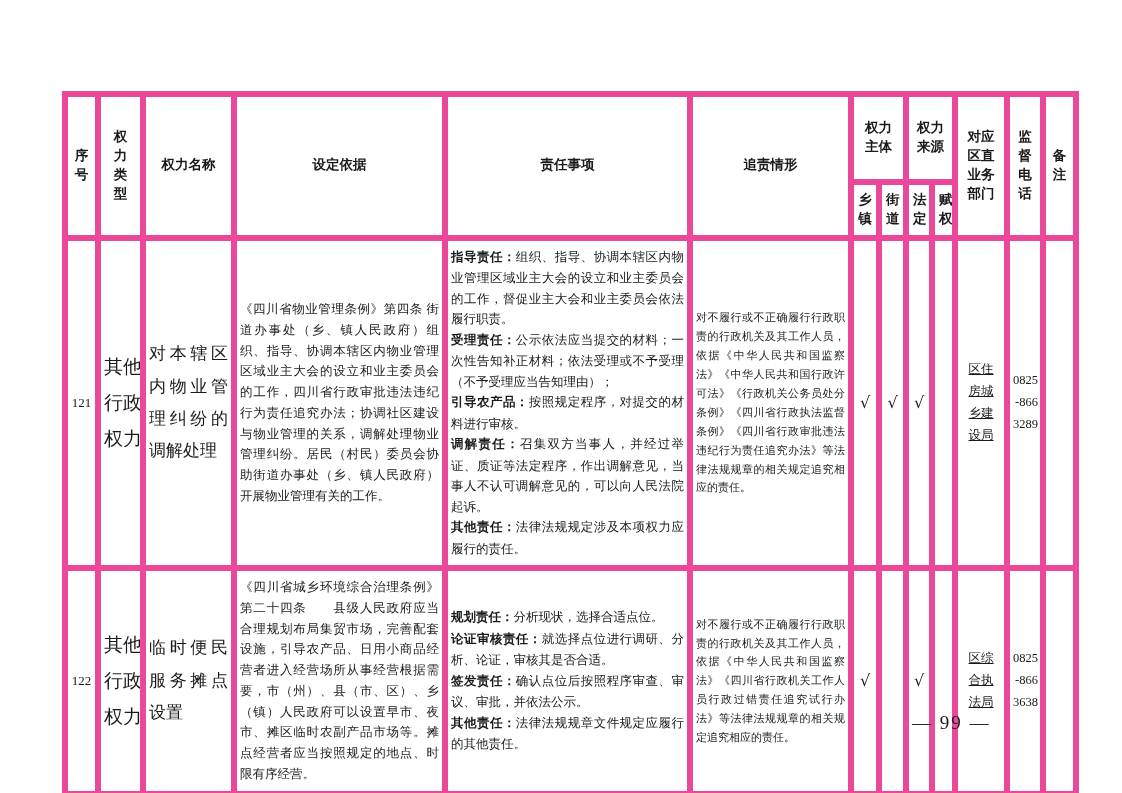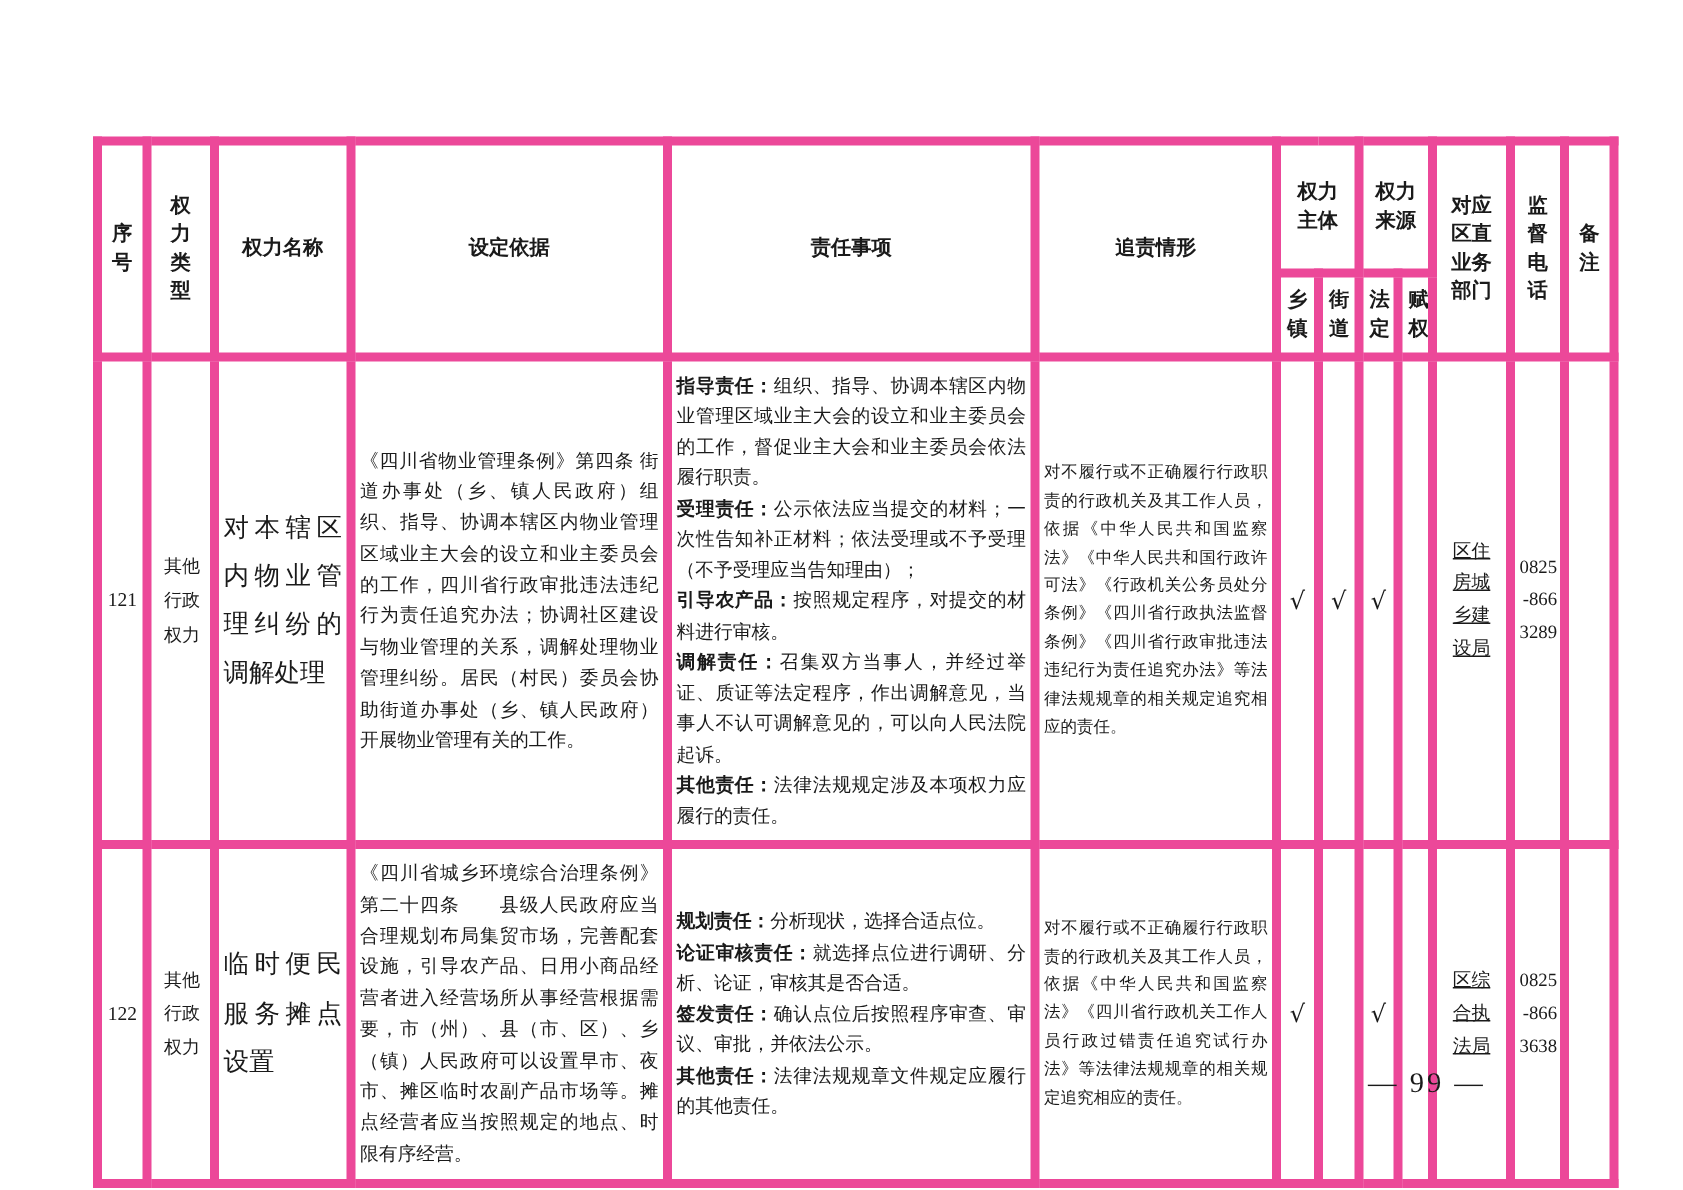--- a/index.html
+++ b/index.html
@@ -32,33 +32,33 @@
     font-family: "Liberation Sans", "DejaVu Sans", sans-serif;
     font-weight: 600;
     font-size: 13.5px;
     line-height: 1.4;
     text-align: center;
   }
   .v1 { width: 1.15em; margin: 0 auto; word-break: break-all; }
   .v2 { width: 2.15em; margin: 16px auto; word-break: break-all; }
   
   .c-seq   { text-align: center; font-size: 13px; }
-  .c-type  { text-align: right; font-size: 12px; line-height: 1.9; }
+  .c-type  { text-align: left; font-size: 19px; line-height: 1.9; }
   .c-name  { font-size: 17px; line-height: 1.9; text-align: justify; padding: 0 10px; }
   .c-basis { font-size: 12.5px; line-height: 1.66; text-align: justify; padding: 4px 7px; }
   .c-duty  { font-size: 12.5px; line-height: 1.64; text-align: justify; padding: 3px 6px; vertical-align: middle; }
   .c-acct  { font-size: 11px; line-height: 1.72; text-align: justify; padding: 4px 8px; }
   .c-check { text-align: center; font-size: 16px; font-family: "DejaVu Sans", sans-serif; }
   .c-dept  { text-align: center; font-size: 12.5px; line-height: 1.75; }
   .c-dept .wrap2 { width: 2.15em; margin: 0 auto; word-break: break-all; text-decoration: underline; }
   .c-phone { text-align: right; font-size: 12.5px; line-height: 1.75; }
   .c-phone .wrapnum { width: 2em; margin: 0 auto; word-break: break-all; font-family: "Liberation Serif", serif; }
   .duty-label {
     font-weight: 700;
-    font-family: Liberation Sans, sans-serif;
+    font-family: Liberation Mono, monospace;
   }
   .page-number {
     position: absolute;
     left: 912px; top: 712px;
     font-size: 19px;
     letter-spacing: 2px;
     font-family: "Liberation Serif", "DejaVu Serif", serif;
   }
 </style>
 </head>

